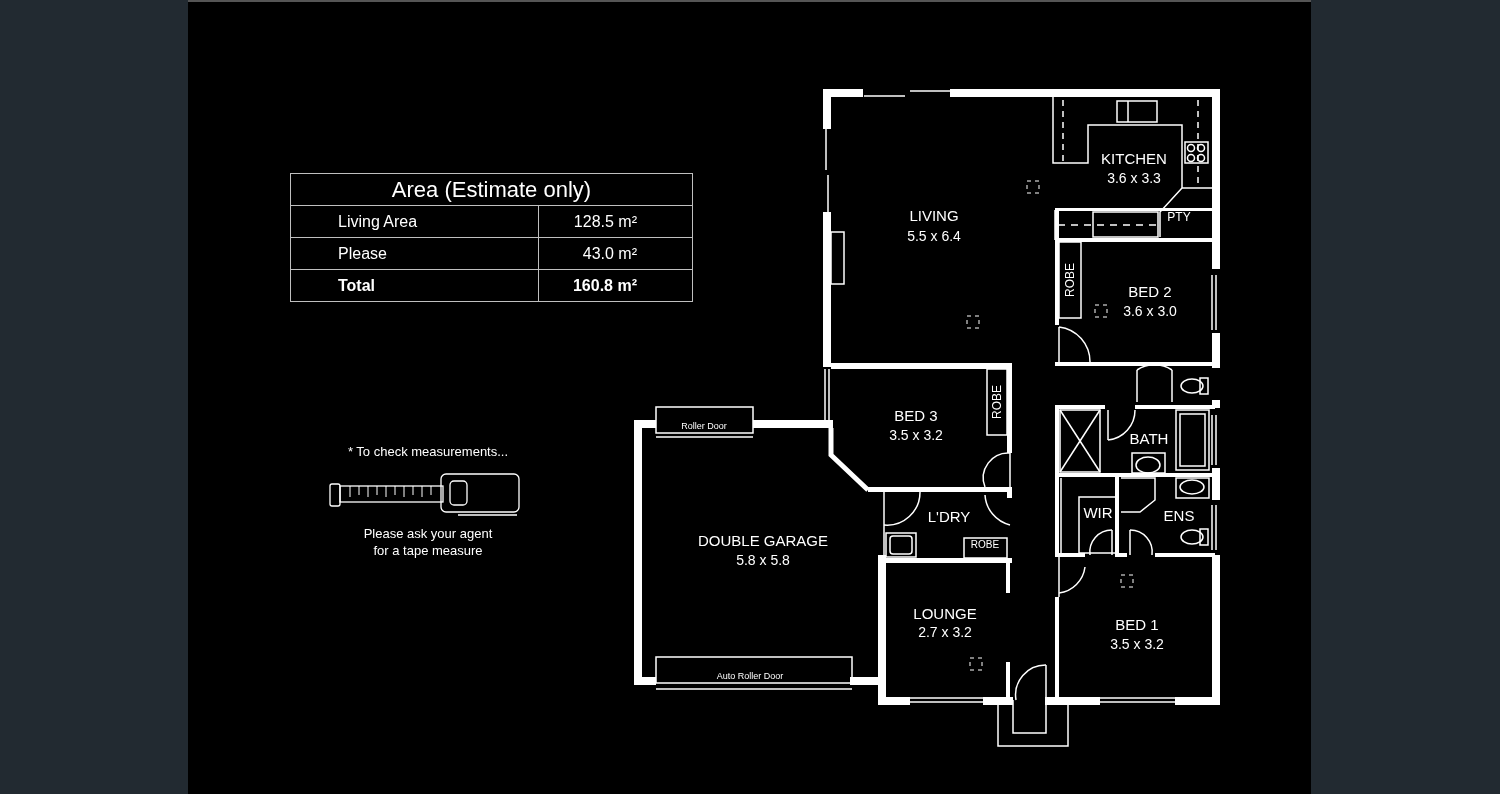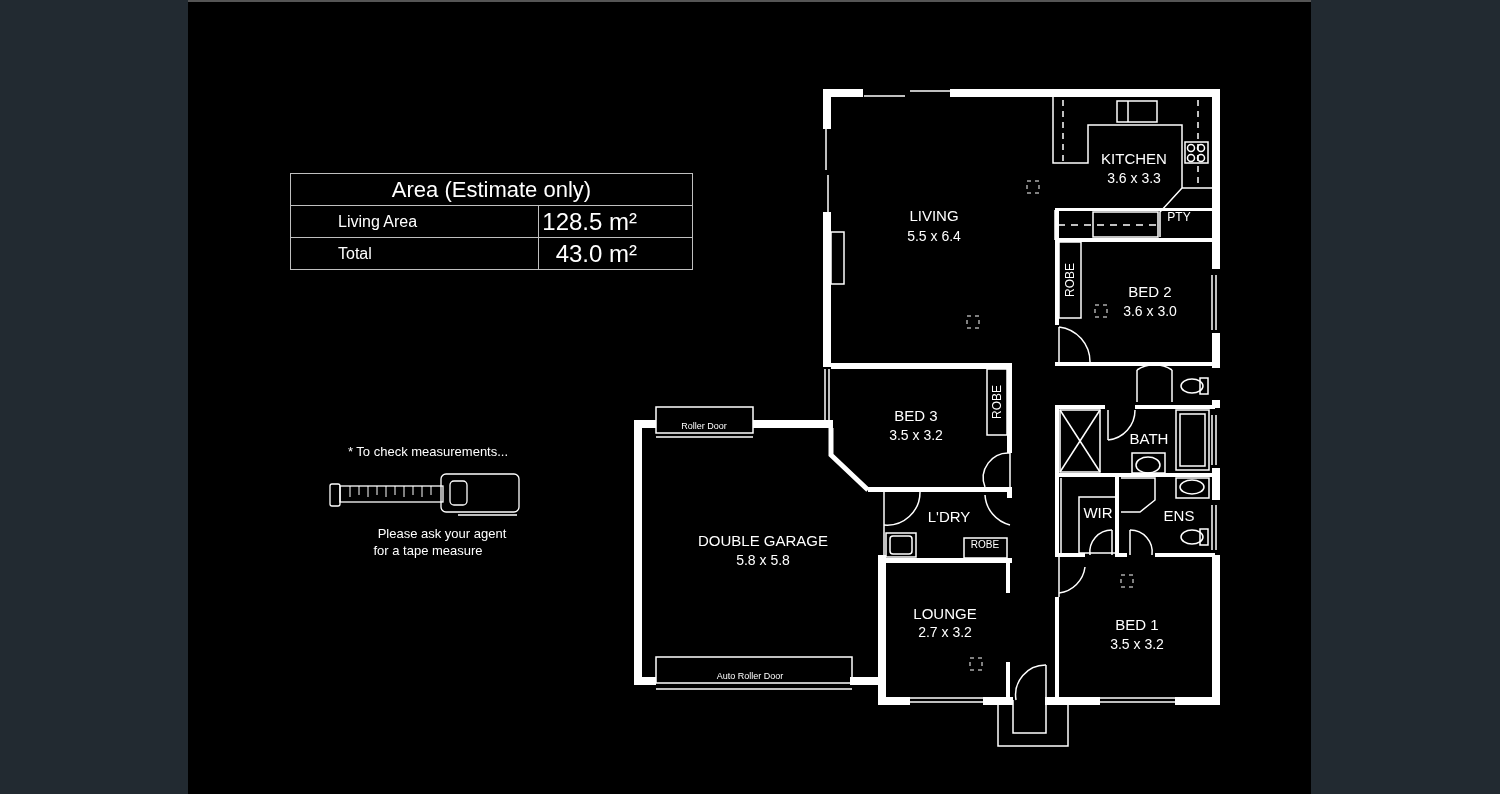--- a/index.html
+++ b/index.html
@@ -4,48 +4,52 @@
 <style>
   html, body { margin:0; padding:0; }
   body { width:1500px; height:794px; background:#222a31; position:relative; overflow:hidden; font-family:"Liberation Sans", "DejaVu Sans", sans-serif; }
   #canvas { position:absolute; left:188px; top:0; width:1123px; height:794px; background:#000; }
   #canvas .topline { position:absolute; left:0; top:0; width:100%; height:2px; background:#555; }
   #plan-svg { position:absolute; left:0; top:0; }
   .area-table { position:absolute; left:102px; top:173px; width:403px; border-collapse:collapse; color:#fff; }
   .area-table td, .area-table th { border:1px solid #bfbfbf; height:31px; padding:0; font-weight:normal;margin-left:28px; }
   .area-table th { font-size:22px; text-align:center; }
   .area-table td.lbl { width:200px; font-size:16px; padding-left:47px; }
-  .area-table td.val { font-size:24px; text-align:right; padding-right:55px; }
+  .area-table td.val { font-size:16px; text-align:right; padding-right:55px; }
   .area-table tr.total td { font-weight:bold; }
   .tape-note { position:absolute; color:#fff; font-size:13px; text-align:center; }
 </style>
 </head>
 <body>
 
 <div id="canvas">
   <div class="topline"></div>
 
   <table class="area-table">
     <tbody>
         <tr>
           <th colspan="2">Area (Estimate only)</th>
         </tr>
     <tr>
       <td class="lbl">Living Area</td>
       <td class="val">128.5 m²</td>
     </tr>
     <tr>
+      <td class="lbl">Please</td>
+      <td class="val">43.0 m²</td>
+    </tr>
+    <tr class="total">
       <td class="lbl">Total</td>
-      <td class="val">43.0 m²</td>
+      <td class="val">160.8 m²</td>
     </tr>
   </tbody>
     </table>
 
   <div class="tape-note" style="left:140px; top:444px; width:200px;text-align:center;">* To check measurements...</div>
-  <div class="tape-note" style="left:154px; top:526px; width:200px;">Please ask your agent</div>
+  <div class="tape-note" style="left:140px; top:526px; width:200px;">Please ask your agent</div>
   <div class="tape-note" style="left:140px; top:543px; width:200px;">for a tape measure</div>
 
   <svg id="plan-svg" width="1123" height="794" viewBox="188 0 1123 794" xmlns="http://www.w3.org/2000/svg">
 
     <g fill="none" stroke="#fff" stroke-width="1.3">
       <rect x="330" y="484" width="10" height="22" rx="2"></rect>
       <rect x="340" y="486" width="103" height="16"></rect>
       <g stroke-width="1">
         <line x1="350" y1="486" x2="350" y2="497"></line>
           <line x1="359" y1="486" x2="359" y2="495"></line>

